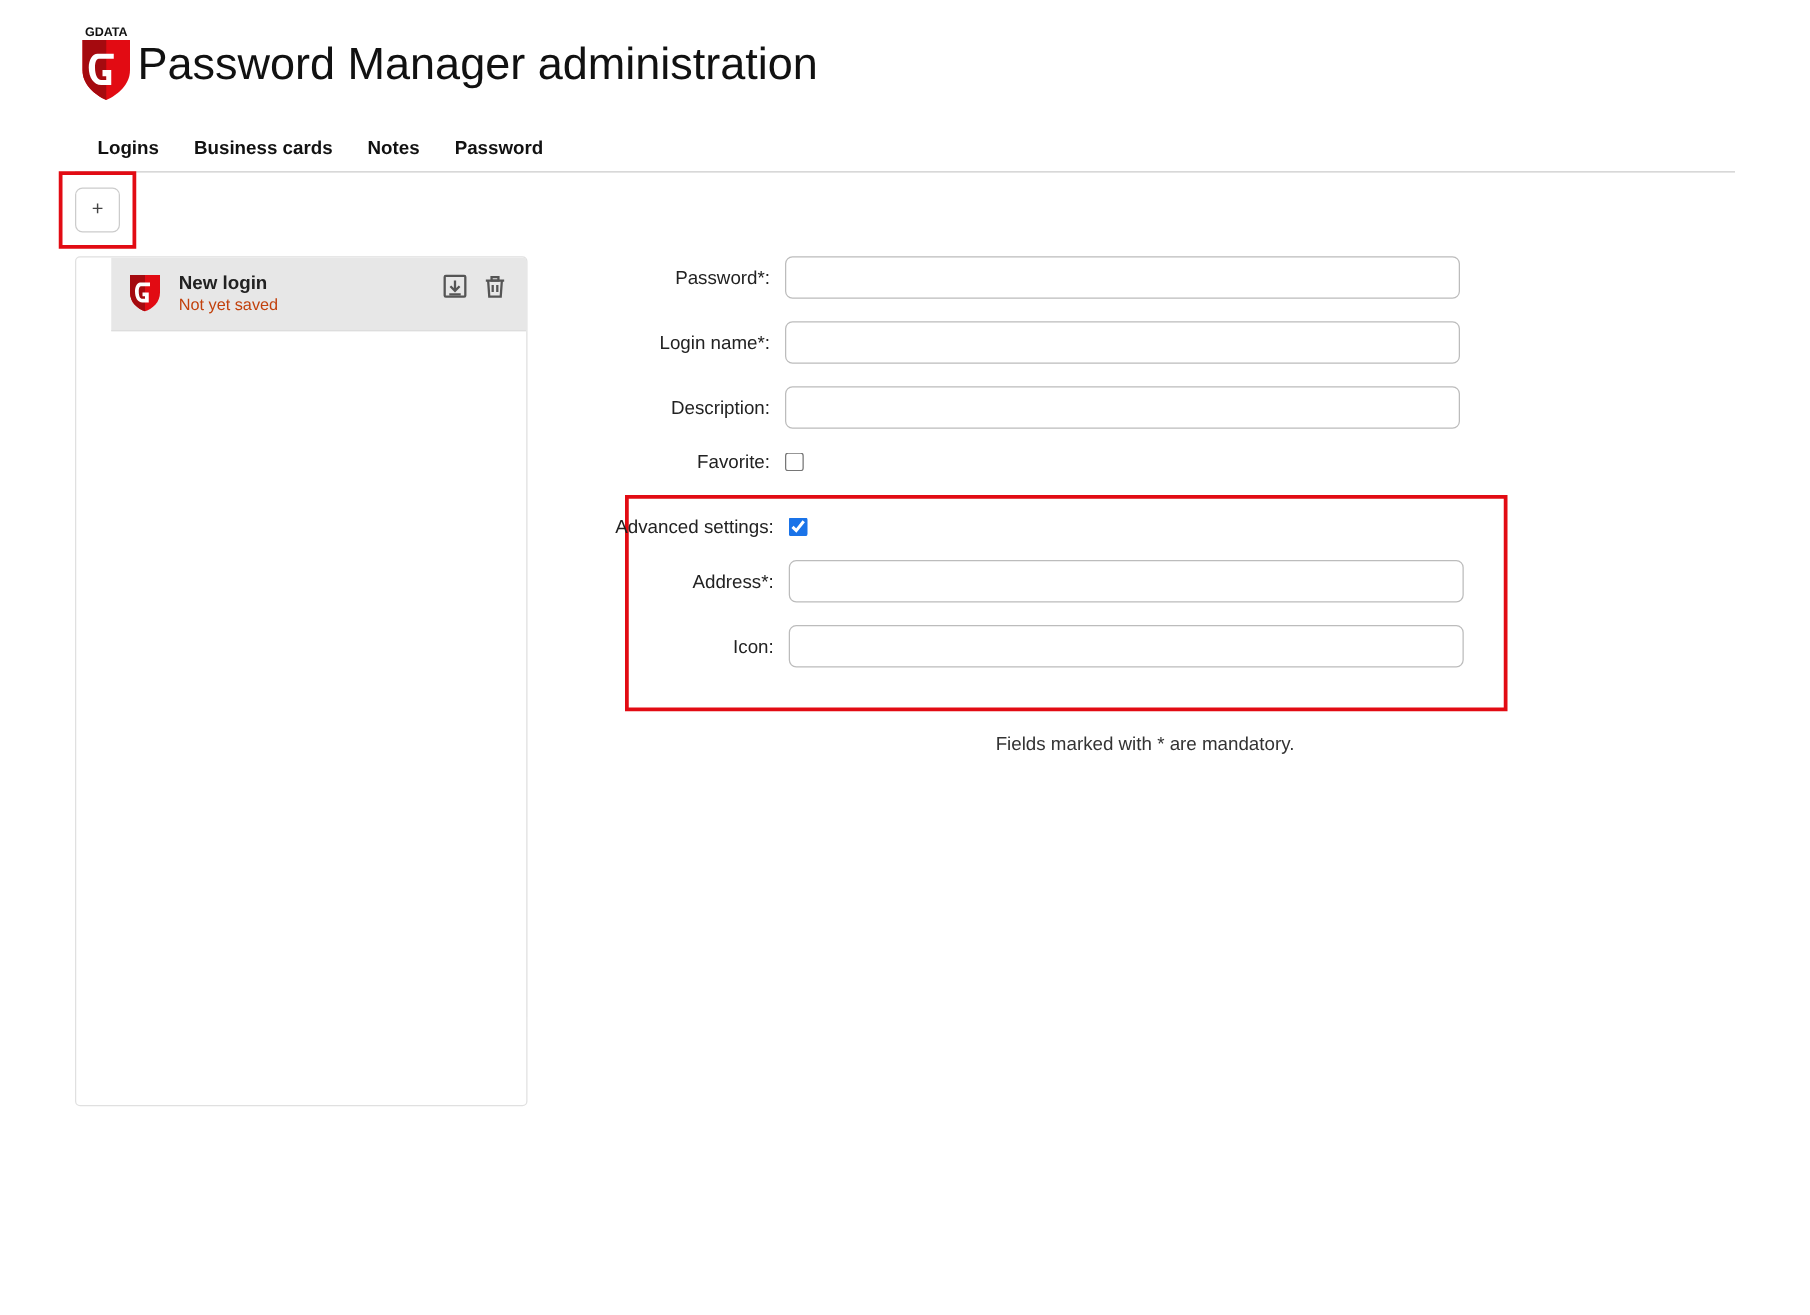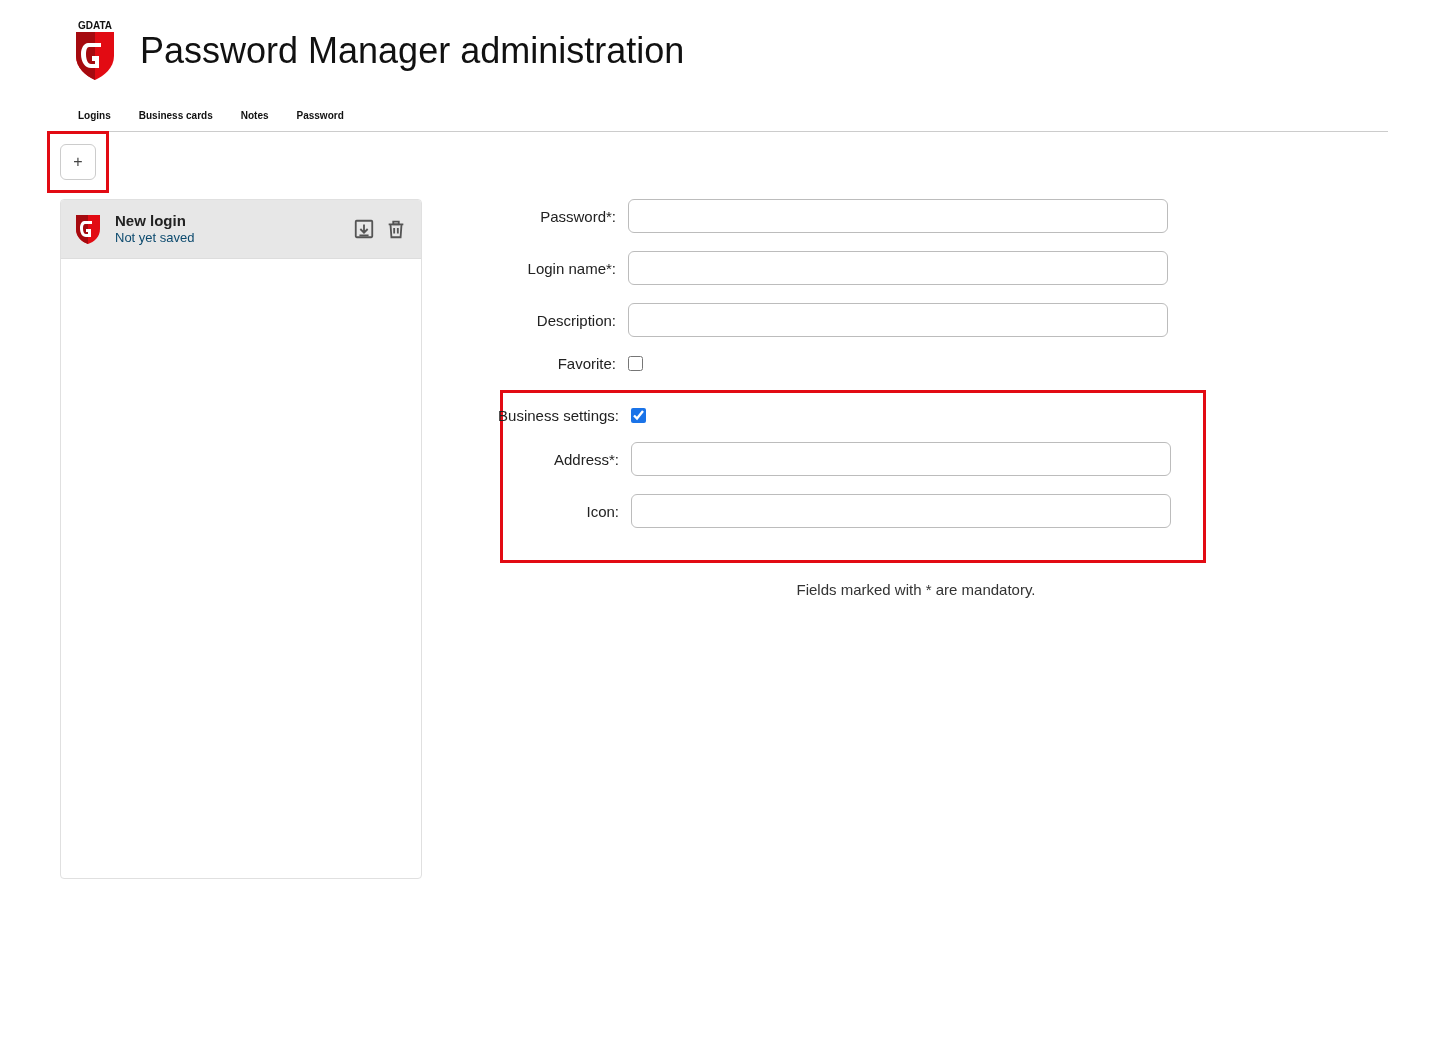--- a/index.html
+++ b/index.html
@@ -10,22 +10,20 @@
     color: #222;
   }
   .page {
     padding: 20px 60px 40px 60px;
     width: 1448px;
   }
   
   .header {
     display: flex;
     align-items: center;
-    gap: 20px;
-    margin-left: 10px;
   }
   .logo {
     width: 50px;
     height: 62px;
   }
   .page-title {
     font-size: 36px;
     font-weight: 400;
     color: #111;
     margin: 0;
@@ -33,21 +31,21 @@
   
   .tabs-row {
     margin-top: 28px;
     border-bottom: 1px solid #ccc;
     display: flex;
     gap: 28px;
     padding-left: 18px;
     padding-bottom: 10px;
   }
   .tab {
-    font-size: 10px;
+    font-size: 15px;
     font-weight: 700;
     color: #111;
     cursor: pointer;
   }
   
   .highlight-red {
     border: 3px solid #e20b13;
   }
   .add-area {
     display: inline-block;
@@ -81,42 +79,42 @@
     border-radius: 4px;
     min-height: 680px;
     background: #fff;
     overflow: hidden;
   }
   .list-item {
     background: #e7e7e7;
     border-bottom: 1px solid #ddd;
     padding: 12px 14px;
     display: flex;
-    align-items: center;
     gap: 14px;
     cursor: pointer;
+    margin-left: 28px;
   }
   .list-item .mini-logo {
     width: 26px;
     height: 32px;
     flex: 0 0 auto;
   }
   .list-item-text {
     flex: 1 1 auto;
     min-width: 0;
   }
   .list-item-title {
     font-size: 15px;
     font-weight: 700;
     color: #222;
     line-height: 1.2;
   }
   .list-item-sub {
     font-size: 13px;
-    color: #0c4a6e;
+    color: #c2410c;
     line-height: 1.2;
   }
   .list-item-actions {
     display: flex;
     gap: 10px;
   }
   .icon-btn {
     width: 22px;
     height: 22px;
     cursor: pointer;
@@ -254,21 +252,21 @@
       </div>
 
       <div class="form-row">
         <div class="form-label">Favorite:</div>
         <input class="form-check" type="checkbox" style="">
       </div>
 
       <div class="adv-section highlight-red">
 
         <div class="form-row">
-          <div class="form-label">Business settings:</div>
+          <div class="form-label">Advanced settings:</div>
           <input class="form-check" type="checkbox" checked="" style="">
         </div>
 
 
         <div class="form-row">
           <div class="form-label">Address*:</div>
           <input class="form-input" type="text" value="" style="">
         </div>
 
         <div class="form-row">

